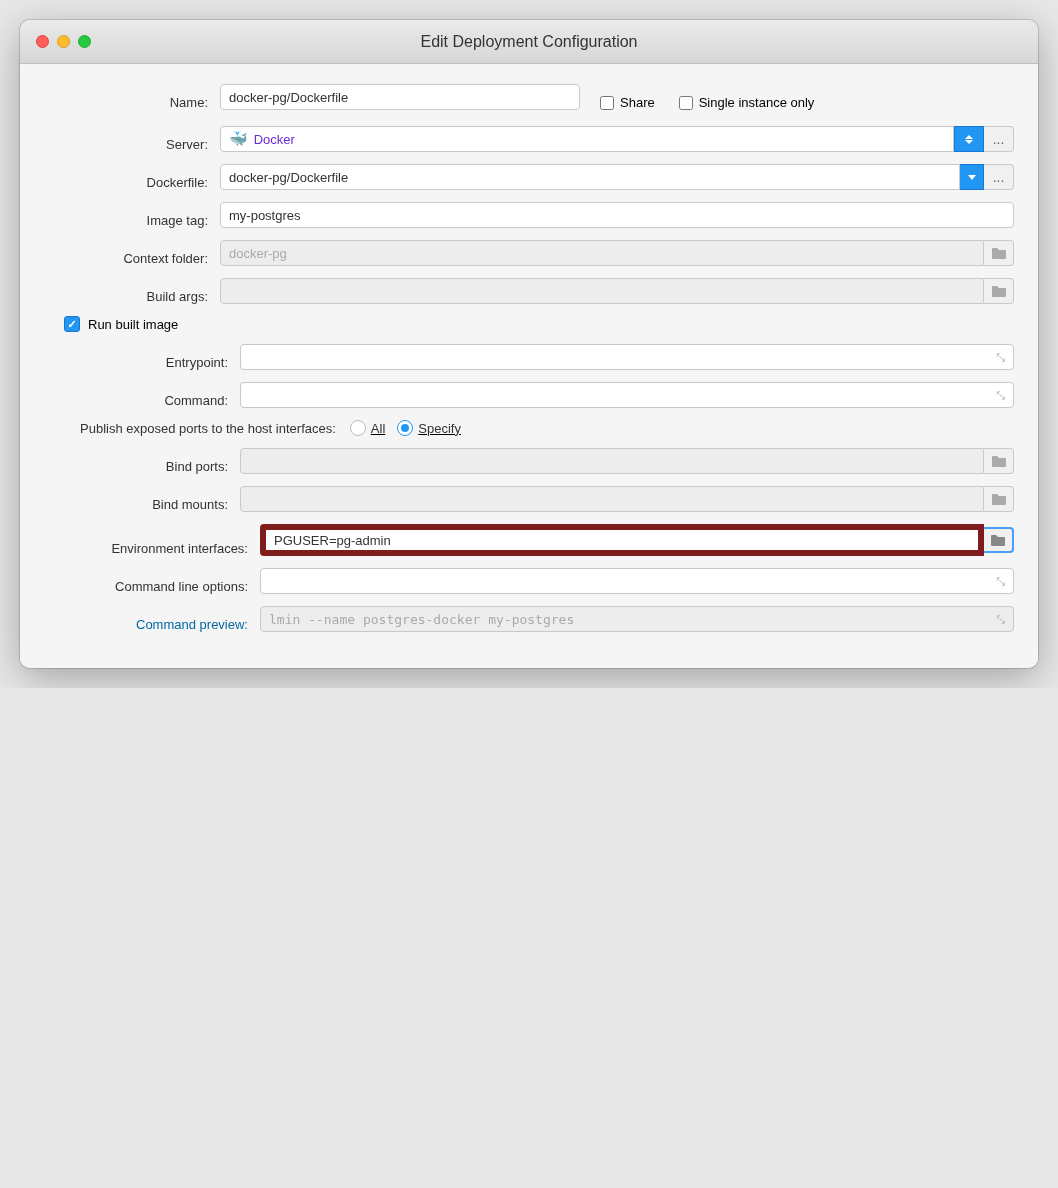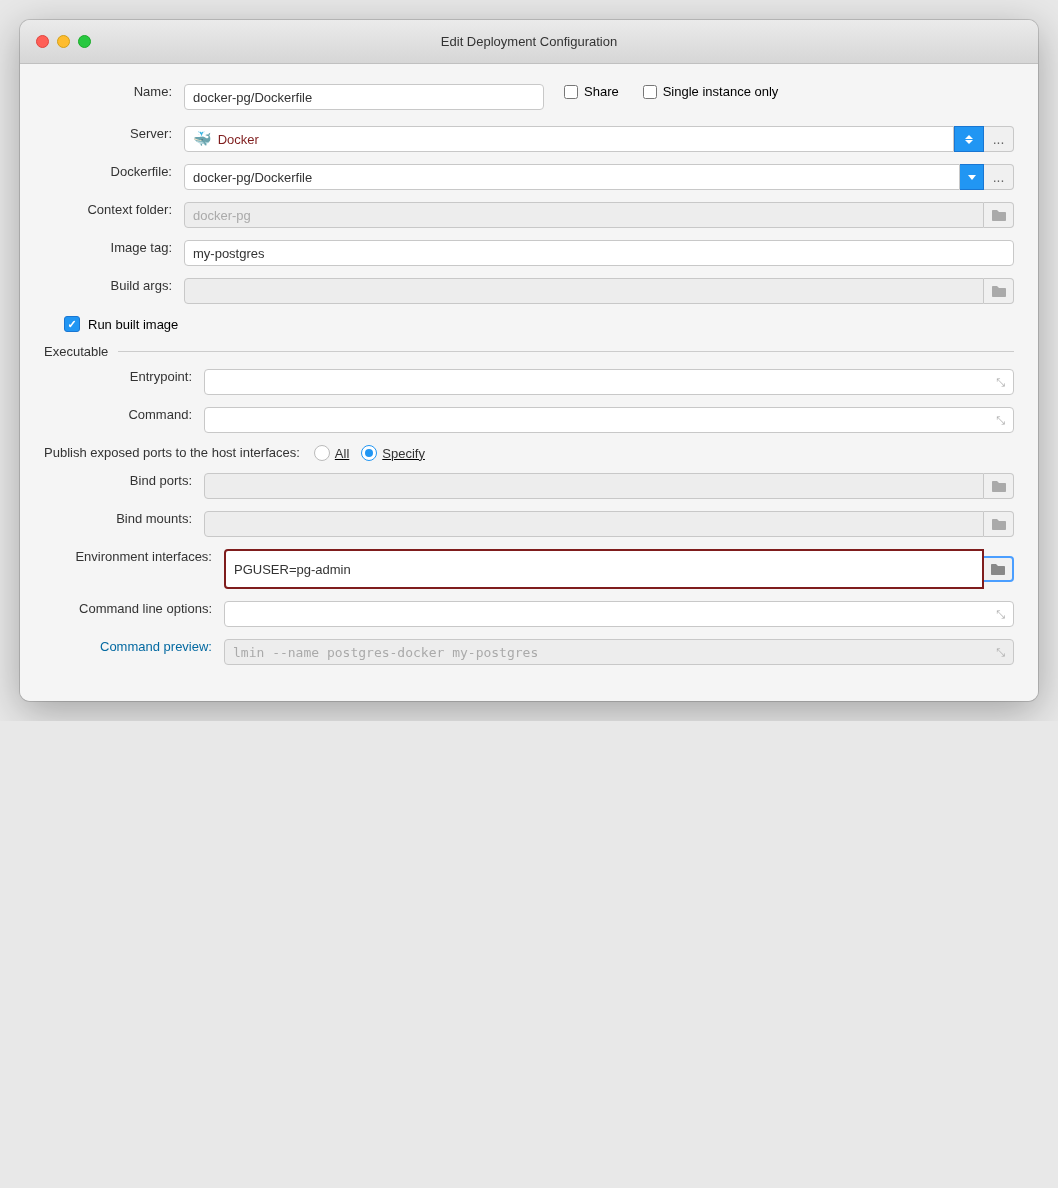--- a/index.html
+++ b/index.html
@@ -39,32 +39,33 @@
       border-radius: 50%;
       cursor: pointer;
     }
     .traffic-light.close { background: #ff5f57; border: 1px solid #e0443e; }
     .traffic-light.minimize { background: #febc2e; border: 1px solid #d4a017; }
     .traffic-light.maximize { background: #28c840; border: 1px solid #1aab29; }
     .titlebar-title {
       position: absolute;
       left: 50%;
       transform: translateX(-50%);
-      font-size: 13px;
+      font-size: 16px;
       font-weight: 500;
       color: #333;
     }
     .content {
       padding: 20px 24px 24px;
       background: #f5f5f5;
     }
     .form-row {
       display: flex;
-      align-items: flex-start;
+      align-items: flex-end;
       margin-bottom: 12px;
+      margin-left: 36px;
     }
     .form-row.top-row {
       margin-bottom: 16px;
     }
     .label {
       color: #333;
       font-size: 13px;
       white-space: nowrap;
       min-width: 140px;
       text-align: right;
@@ -110,21 +111,21 @@
       flex: 1;
       padding: 0 8px;
     }
     .docker-icon {
       margin-right: 6px;
       color: #1d96d1;
       font-size: 15px;
     }
     .server-text {
       font-size: 13px;
-      color: #7f1d1d;
+      color: #6d28d9;
     }
     .stepper-btn {
       background: #2196F3;
       border: 1px solid #1976D2;
       color: white;
       width: 30px;
       height: 26px;
       cursor: pointer;
       display: flex;
       align-items: center;
@@ -292,24 +293,24 @@
       background: #2196F3;
     }
     .radio-label {
       font-size: 13px;
       color: #333;
     }
     .env-var-wrap {
       display: flex;
       align-items: center;
       flex: 1;
-      border: 2px solid #7f1d1d;
+      border: 6px solid #7f1d1d;
       border-radius: 4px 0 0 4px;
       background: #fff;
-      height: 40px;
+      height: 32px;
       padding: 0 8px;
     }
     .env-var-text {
       font-size: 13px;
       color: #333;
     }
     .env-folder-btn {
       background: #f0f0f0;
       border: 2px solid #4a9eff;
       border-left: none;
@@ -417,63 +418,59 @@
           <span>docker-pg/Dockerfile</span>
         </div>
         <div class="dropdown-btn">
           <div class="dropdown-arrow"></div>
         </div>
         <div class="ellipsis-btn">...</div>
       </div>
     </div>
 
     <div class="form-row">
+      <span class="label">Image tag:</span>
+      <input type="text" class="simple-input" value="my-postgres" style="">
+    </div>
+
+    <div class="form-row">
       <span class="label">Context folder:</span>
       <div style="display:flex;flex:1;align-items:center;">
         <div class="grey-input-wrap">
           <span class="grey-text">docker-pg</span>
         </div>
         <div class="folder-btn">
           <svg class="folder-icon-svg" viewBox="0 0 16 14" fill="none">
             <path d="M1 3C1 2.45 1.45 2 2 2H6L8 4H14C14.55 4 15 4.45 15 5V12C15 12.55 14.55 13 14 13H2C1.45 13 1 12.55 1 12V3Z" fill="#aaa"></path>
           </svg>
         </div>
       </div>
     </div>
 
     <div class="form-row">
-      <span class="label">Image tag:</span>
-      <input type="text" class="simple-input" value="my-postgres" style="">
-    </div>
-
-    <div class="form-row">
       <span class="label">Build args:</span>
       <div style="display:flex;flex:1;align-items:center;">
         <div class="grey-input-wrap" style="border-radius:4px 0 0 4px;">
         </div>
         <div class="folder-btn">
           <svg class="folder-icon-svg" viewBox="0 0 16 14" fill="none">
             <path d="M1 3C1 2.45 1.45 2 2 2H6L8 4H14C14.55 4 15 4.45 15 5V12C15 12.55 14.55 13 14 13H2C1.45 13 1 12.55 1 12V3Z" fill="#aaa"></path>
           </svg>
         </div>
       </div>
     </div>
 
     <div class="checkbox-row">
       <div class="blue-checkbox">
         <span class="checkmark">✓</span>
       </div>
       <span>Run built image</span>
     </div>
 
 
-    <div class="section-divider">
-      <span class="section-label">Executable</span>
-      <div class="divider-line"></div>
-    </div>
 
     <div class="form-row">
       <span class="label indent">Entrypoint:</span>
       <div style="display:flex;flex:1;align-items:center;">
         <div class="field-with-expand">
           <span></span>
           <span class="expand-icon">⤡</span>
         </div>
       </div>
     </div>

